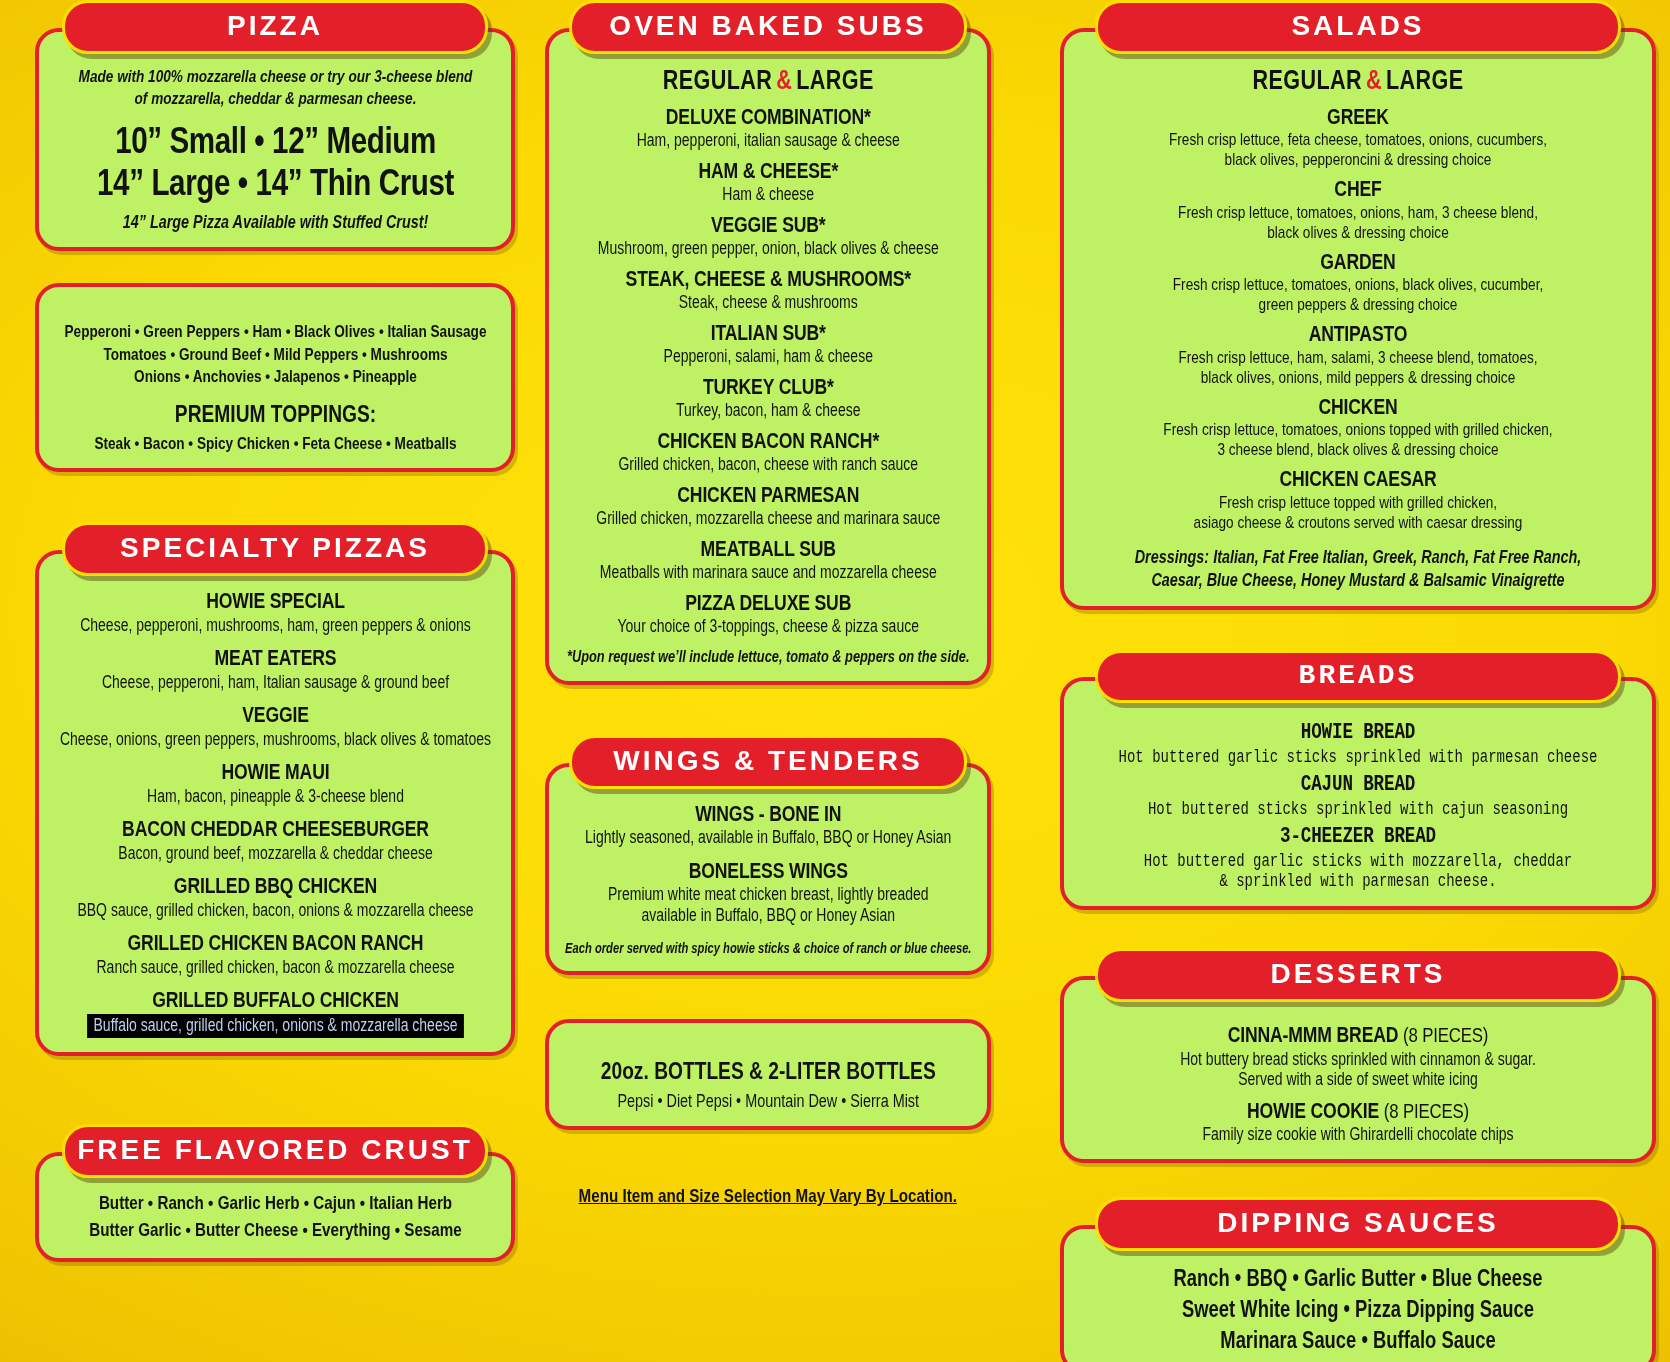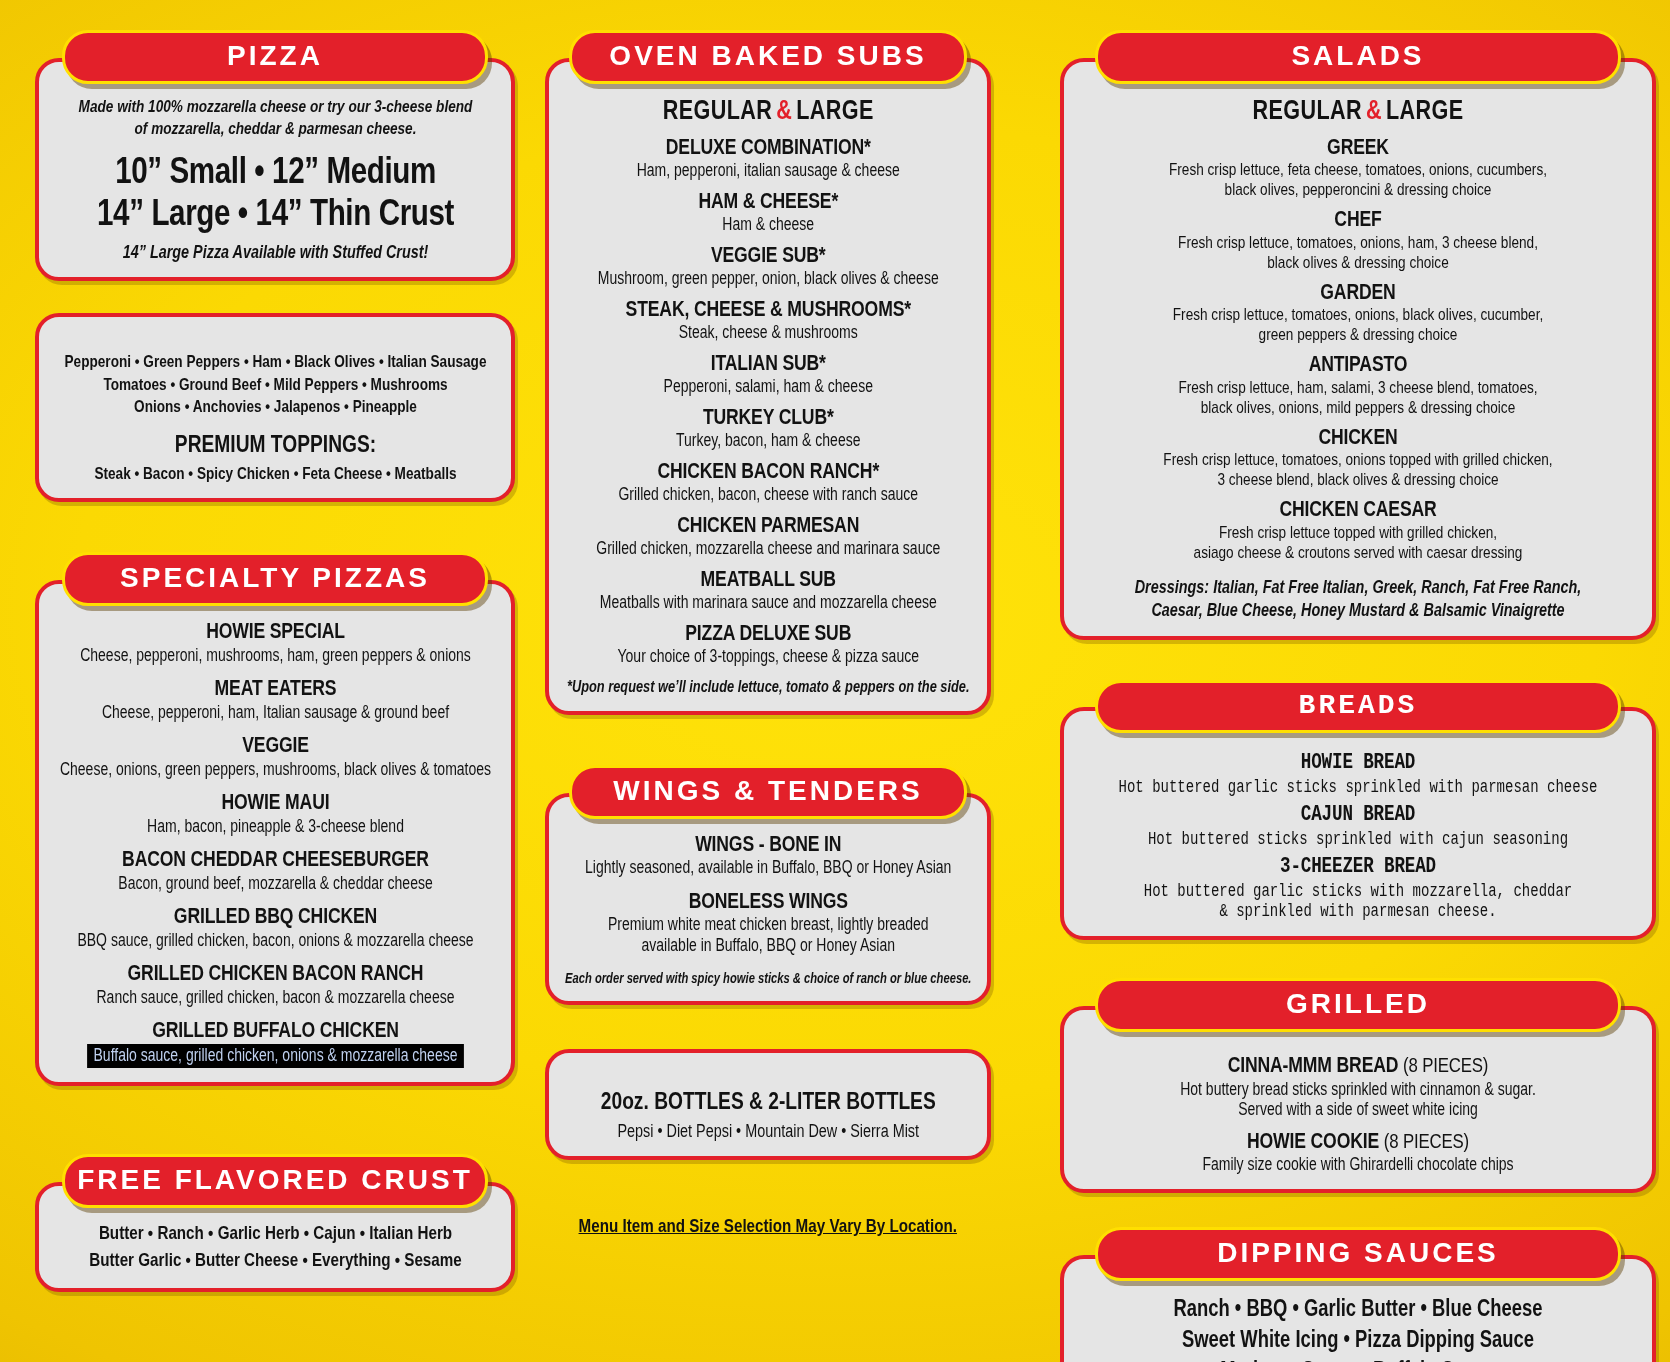--- a/index.html
+++ b/index.html
@@ -7,40 +7,40 @@
     --yellow:#ffdf00;
     --ink:#121212;
   }
   html,body{margin:0;padding:0;}
   body{
     width:1670px;height:1362px;position:relative;overflow:hidden;
     background: radial-gradient(120% 95% at 50% 45%, #ffe30a 0%, #fbd903 38%, #efc401 68%, #d2a303 100%);
     font-family:"Liberation Sans", sans-serif;
     color:var(--ink);
   }
-  .col{position:absolute;top:0;padding-top:30px;}
+  .col{position:absolute;top:0;}
   #col1{left:35px;width:480px;}
   #col2{left:545px;width:446px;}
   #col3{left:1060px;width:596px;}
 
   .card{position:relative;}
   .banner{
     position:relative;z-index:3;width:86%;margin:0 auto -26px;
     background:var(--red);
     border:3px solid var(--yellow);
     border-radius:26px;
     box-shadow:4px 5px 0 rgba(92,62,4,0.45);
     color:#fff;text-align:center;
     font-weight:700;font-size:28px;letter-spacing:3px;
     padding:7px 4px 9px;
     white-space:nowrap;
   }
   .panel{
     position:relative;z-index:1;
-    background:#e5e5e5;
+    background:#bef264;
     border:4px solid var(--red);
     border-radius:24px;
     box-shadow:3px 4px 0 rgba(120,85,0,0.3);
     padding:34px 10px 14px;
     text-align:center;
     overflow:hidden;
   }
   
   .condense{width:125%;margin-left:-12.5%;transform:scaleX(0.8);transform-origin:50% 0;}
 
@@ -347,21 +347,21 @@
           <span class="item-name line">3-CHEEZER BREAD</span>
           <span class="item-desc line">Hot buttered garlic sticks with mozzarella, cheddar</span>
           <span class="item-desc line">&amp; sprinkled with parmesan cheese.</span>
         </div>
       </div>
     </div>
   </section>
 
   <section class="card desserts gap38">
     <div class="banner">
-      <span>GRILLED</span>
+      <span>DESSERTS</span>
     </div>
     <div class="panel">
       <div class="condense">
         <div class="item">
           <span class="item-name line"><span>CINNA-MMM BREAD</span>&nbsp;<span class="name-suffix">(8 PIECES)</span></span>
           <span class="item-desc line">Hot buttery bread sticks sprinkled with cinnamon &amp; sugar.</span>
           <span class="item-desc line">Served with a side of sweet white icing</span>
         </div>
         <div class="item">
           <span class="item-name line"><span>HOWIE COOKIE</span>&nbsp;<span class="name-suffix">(8 PIECES)</span></span>

